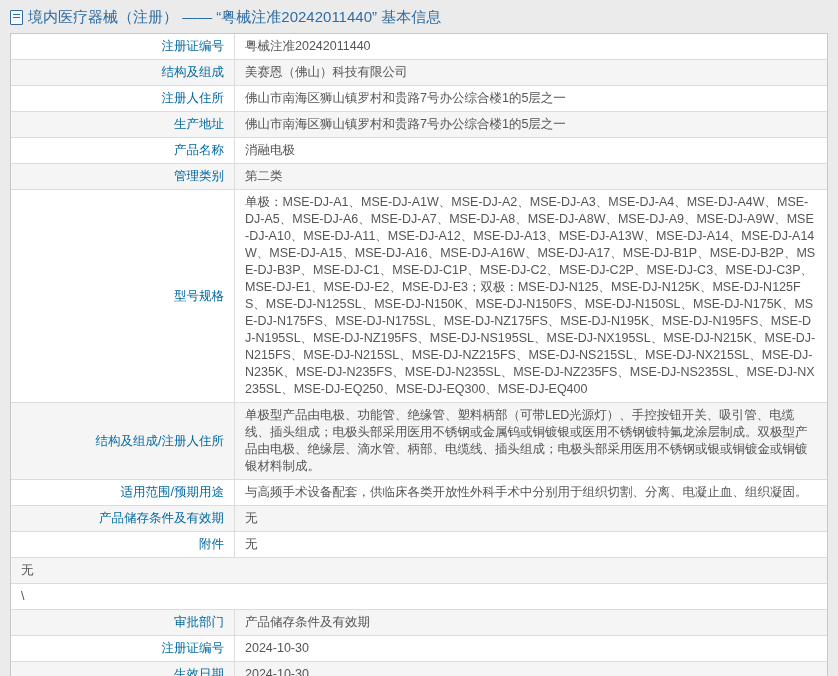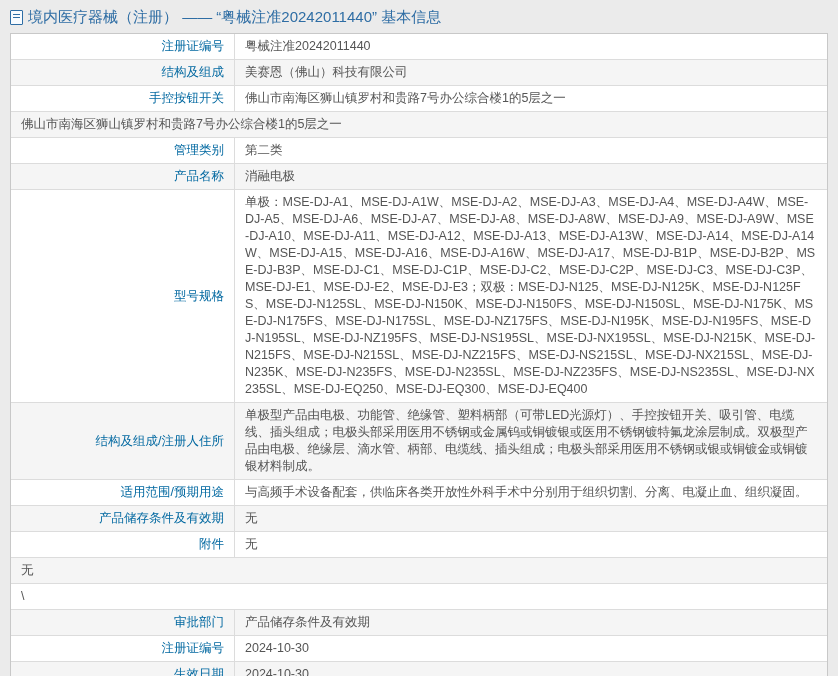--- a/index.html
+++ b/index.html
@@ -85,36 +85,37 @@
     <div class="cell label">注册证编号</div>
     <div class="cell value">粤械注准20242011440</div>
   </div>
 
   <div class="row">
     <div class="cell label">结构及组成</div>
     <div class="cell value">美赛恩（佛山）科技有限公司</div>
   </div>
 
   <div class="row">
-    <div class="cell label">手控按钮开关</div>
+    <div class="cell label">注册人住所</div>
     <div class="cell value">佛山市南海区狮山镇罗村和贵路7号办公综合楼1的5层之一</div>
   </div>
 
   <div class="row">
+    <div class="cell label">生产地址</div>
     <div class="cell value">佛山市南海区狮山镇罗村和贵路7号办公综合楼1的5层之一</div>
+  </div>
+
+  <div class="row">
+    <div class="cell label">产品名称</div>
+    <div class="cell value">消融电极</div>
   </div>
 
   <div class="row">
     <div class="cell label">管理类别</div>
     <div class="cell value">第二类</div>
-  </div>
-
-  <div class="row">
-    <div class="cell label">产品名称</div>
-    <div class="cell value">消融电极</div>
   </div>
 
   <div class="row">
     <div class="cell label">型号规格</div>
     <div class="cell value">单极：MSE-DJ-A1、MSE-DJ-A1W、MSE-DJ-A2、MSE-DJ-A3、MSE-DJ-A4、MSE-DJ-A4W、MSE-DJ-A5、MSE-DJ-A6、MSE-DJ-A7、MSE-DJ-A8、MSE-DJ-A8W、MSE-DJ-A9、MSE-DJ-A9W、MSE-DJ-A10、MSE-DJ-A11、MSE-DJ-A12、MSE-DJ-A13、MSE-DJ-A13W、MSE-DJ-A14、MSE-DJ-A14W、MSE-DJ-A15、MSE-DJ-A16、MSE-DJ-A16W、MSE-DJ-A17、MSE-DJ-B1P、MSE-DJ-B2P、MSE-DJ-B3P、MSE-DJ-C1、MSE-DJ-C1P、MSE-DJ-C2、MSE-DJ-C2P、MSE-DJ-C3、MSE-DJ-C3P、MSE-DJ-E1、MSE-DJ-E2、MSE-DJ-E3；双极：MSE-DJ-N125、MSE-DJ-N125K、MSE-DJ-N125FS、MSE-DJ-N125SL、MSE-DJ-N150K、MSE-DJ-N150FS、MSE-DJ-N150SL、MSE-DJ-N175K、MSE-DJ-N175FS、MSE-DJ-N175SL、MSE-DJ-NZ175FS、MSE-DJ-N195K、MSE-DJ-N195FS、MSE-DJ-N195SL、MSE-DJ-NZ195FS、MSE-DJ-NS195SL、MSE-DJ-NX195SL、MSE-DJ-N215K、MSE-DJ-N215FS、MSE-DJ-N215SL、MSE-DJ-NZ215FS、MSE-DJ-NS215SL、MSE-DJ-NX215SL、MSE-DJ-N235K、MSE-DJ-N235FS、MSE-DJ-N235SL、MSE-DJ-NZ235FS、MSE-DJ-NS235SL、MSE-DJ-NX235SL、MSE-DJ-EQ250、MSE-DJ-EQ300、MSE-DJ-EQ400</div>
   </div>
 
   <div class="row">
     <div class="cell label">结构及组成/注册人住所</div>
     <div class="cell value">单极型产品由电极、功能管、绝缘管、塑料柄部（可带LED光源灯）、手控按钮开关、吸引管、电缆线、插头组成；电极头部采用医用不锈钢或金属钨或铜镀银或医用不锈钢镀特氟龙涂层制成。双极型产品由电极、绝缘层、滴水管、柄部、电缆线、插头组成；电极头部采用医用不锈钢或银或铜镀金或铜镀银材料制成。</div>

